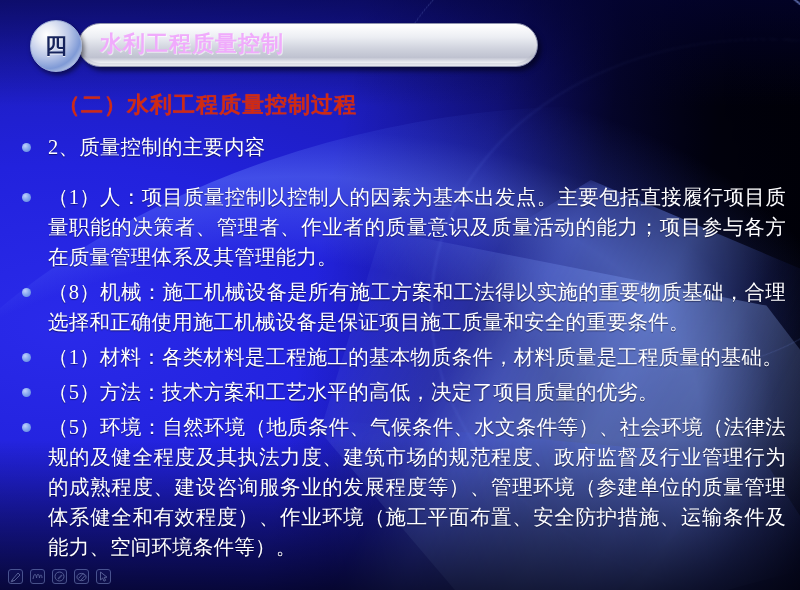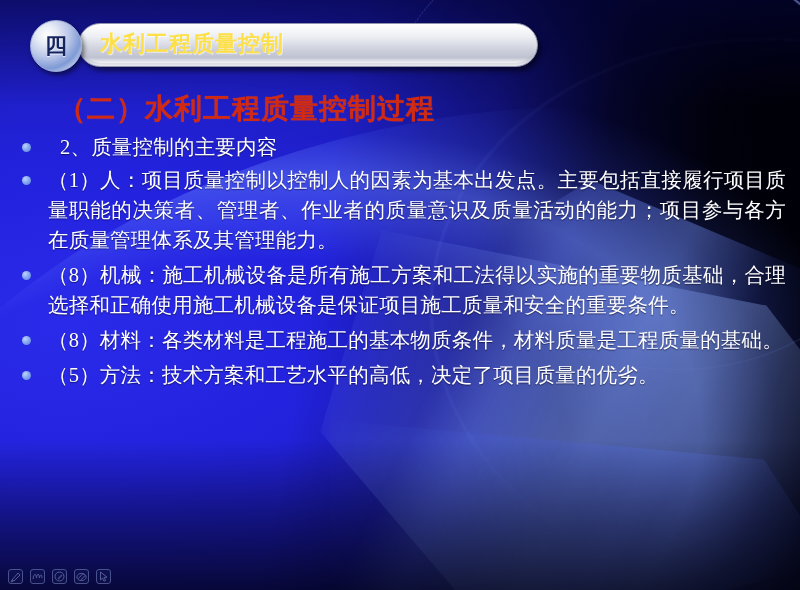--- a/index.html
+++ b/index.html
@@ -164,21 +164,21 @@
     background: linear-gradient(180deg, #fdfdfe 0%, #eceef3 30%, #cfd2dd 62%, #bfc2d0 85%, #f0f1f5 100%);
   }
   .title-text {
     position: absolute;
     left: 70px;
     top: 9px;
     font-family: "Liberation Sans", "DejaVu Sans", sans-serif;
     font-size: 22px;
     font-weight: bold;
     letter-spacing: 1px;
-    color: #fde047;
+    color: #f0abfc;
     text-shadow: 1px 1px 0 rgba(255,255,255,0.6);
     white-space: nowrap;
   }
   .badge {
     position: absolute;
     left: 0px;
     top: 0px;
     width: 52px;
     height: 52px;
     border-radius: 50%;
@@ -198,21 +198,21 @@
     color: #15235c;
     line-height: 1;
     text-shadow: 0 1px 0 rgba(255,255,255,0.7);
   }
 
   
   .subtitle {
     position: absolute;
     left: 58px;
     top: 90px;
-    font-size: 28px;
+    font-size: 22px;
     font-weight: bold;
     color: #d02a12;
     letter-spacing: 1px;
     white-space: nowrap;
     text-shadow: 0 0 1px rgba(255,80,40,0.5);
   }
 
   
   .body {
     position: absolute;
@@ -239,21 +239,21 @@
   .bullet-text {
     flex: 1 1 auto;
     font-size: 20.5px;
     line-height: 30px;
     color: #ffffff;
     text-align: justify;
     text-justify: inter-ideograph;
     letter-spacing: 0.2px;
     text-shadow: 0 1px 1px rgba(0,0,30,0.55);
   }
-  .bullet-row.tight { margin-bottom: 3px; gap: 12px; }
+  .bullet-row.tight { margin-bottom: 20px; }
 
   
   .navbar {
     position: absolute;
     left: 8px;
     bottom: 6px;
     display: flex;
     gap: 7px;
     align-items: center;
     opacity: 0.42;
@@ -309,28 +309,32 @@
       <div class="bullet-text">（1）人：项目质量控制以控制人的因素为基本出发点。主要包括直接履行项目质量职能的决策者、管理者、作业者的质量意识及质量活动的能力；项目参与各方在质量管理体系及其管理能力。</div>
     </div>
 
     <div class="bullet-row">
       <span class="bullet-dot"></span>
       <div class="bullet-text">（8）机械：施工机械设备是所有施工方案和工法得以实施的重要物质基础，合理选择和正确使用施工机械设备是保证项目施工质量和安全的重要条件。</div>
     </div>
 
     <div class="bullet-row">
       <span class="bullet-dot"></span>
-      <div class="bullet-text">（8）材料：各类材料是工程施工的基本物质条件，材料质量是工程质量的基础。</div>
+      <div class="bullet-text">（1）材料：各类材料是工程施工的基本物质条件，材料质量是工程质量的基础。</div>
     </div>
 
     <div class="bullet-row">
       <span class="bullet-dot"></span>
       <div class="bullet-text">（5）方法：技术方案和工艺水平的高低，决定了项目质量的优劣。</div>
     </div>
 
+    <div class="bullet-row">
+      <span class="bullet-dot"></span>
+      <div class="bullet-text">（5）环境：自然环境（地质条件、气候条件、水文条件等）、社会环境（法律法规的及健全程度及其执法力度、建筑市场的规范程度、政府监督及行业管理行为的成熟程度、建设咨询服务业的发展程度等）、管理环境（参建单位的质量管理体系健全和有效程度）、作业环境（施工平面布置、安全防护措施、运输条件及能力、空间环境条件等）。</div>
+    </div>
 
   </div>
 
   <div class="navbar">
     <div class="nav-icon">
       <svg width="13" height="13" viewBox="0 0 13 13" aria-hidden="true">
         <path d="M3 10 L9 3 L11 5 L5 11 Z" fill="none" stroke="#bcd0ff" stroke-width="1"></path>
         <path d="M3 10 L2.2 11.8 L4.2 11.2" fill="none" stroke="#bcd0ff" stroke-width="1"></path>
       </svg>
     </div>

